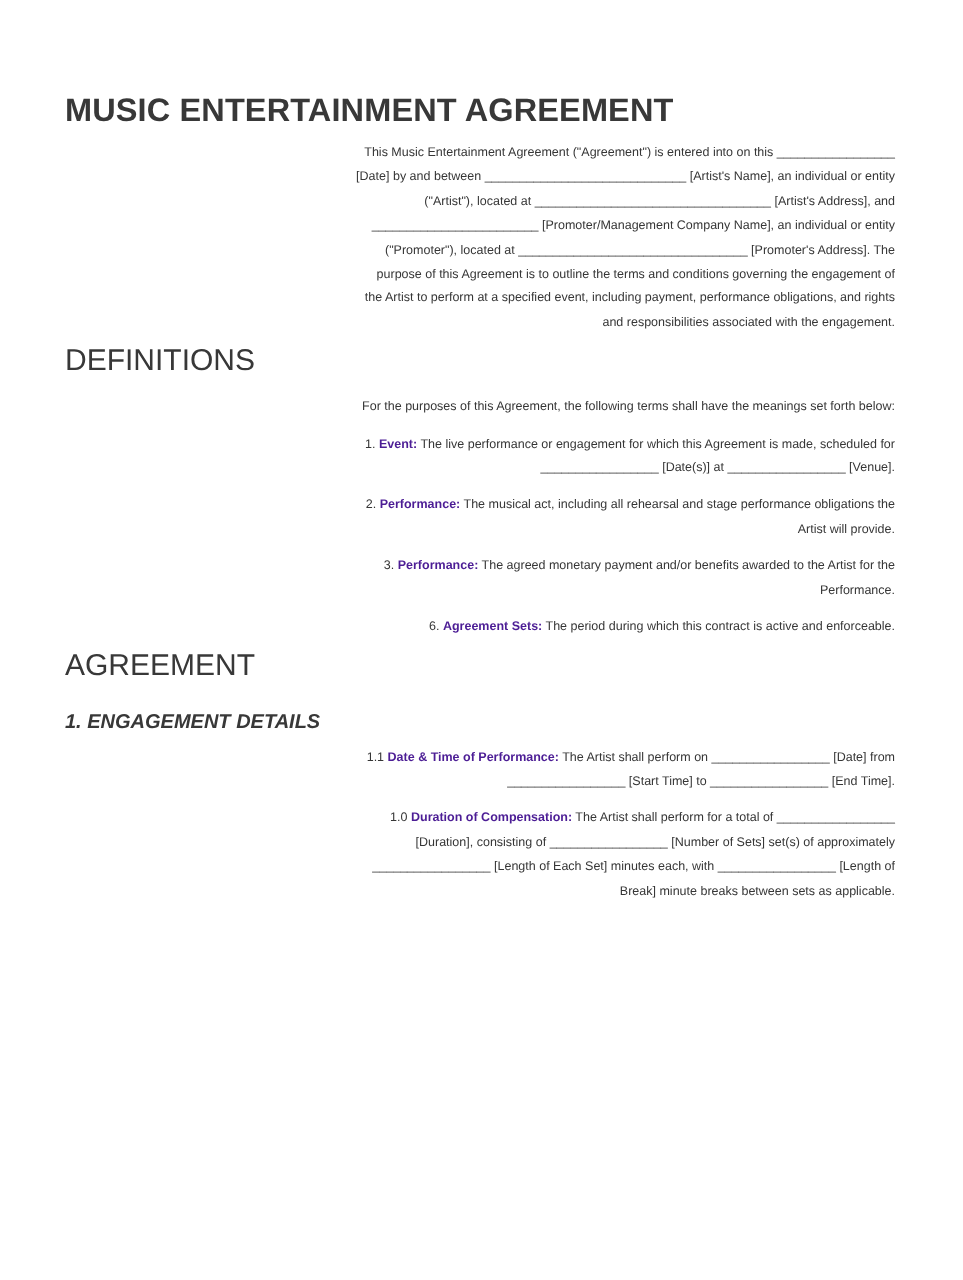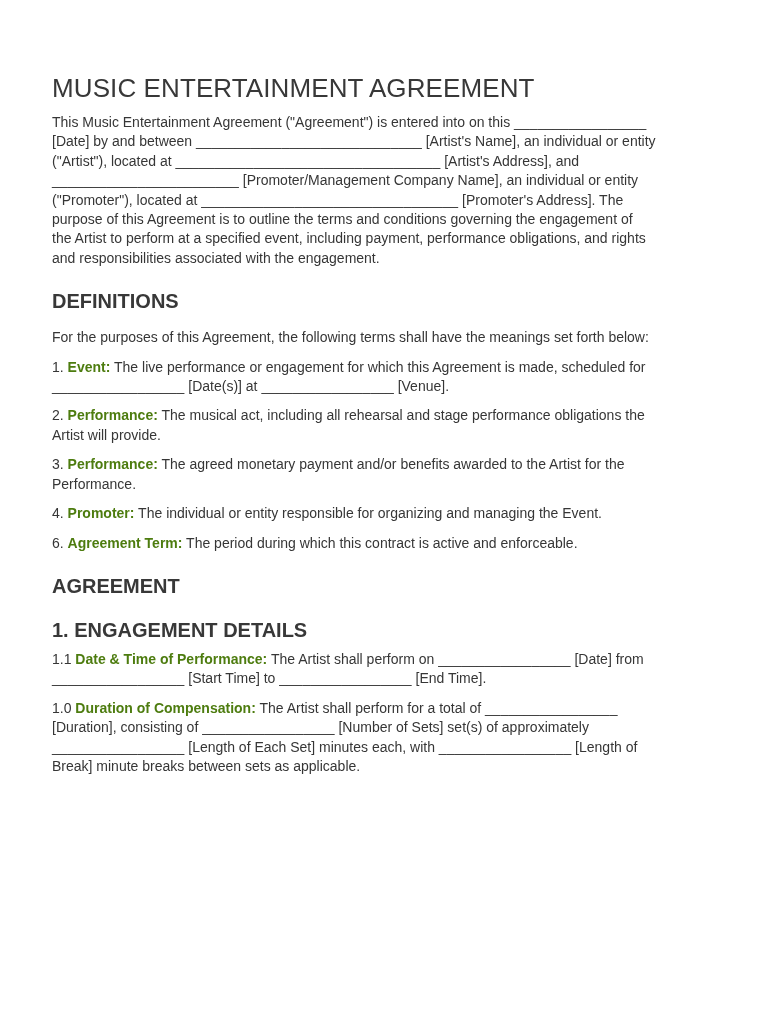--- a/index.html
+++ b/index.html
@@ -9,46 +9,48 @@
     box-sizing: border-box;
     padding: 75px 54px 0 52px;
     font-family: "Liberation Sans", "DejaVu Sans", sans-serif;
     color: #363636;
     overflow: hidden;
   }
   .page { width: 664px; }
   h1 {
     font-size: 26px;
     line-height: 26px;
-    font-weight: normal;
+    font-weight: bold;
     margin: 0 0 12px 0;
     letter-spacing: 0.1px;
     color: #383838;
   }
   h2 {
-    font-size: 20px;
+    font-size: 24px;
     line-height: 22px;
-    font-weight: bold;
-    margin: 22px 0 16px 0;
+    font-weight: normal;
+    margin: 10px 0 16px 0;
     color: #383838;
   }
   h3 {
-    font-size: 20px;
+    font-size: 16px;
     line-height: 19px;
     font-weight: bold;
     margin: 24px 0 4px 0;
     color: #383838;
+    font-style: italic;
   }
   p.para {
-    font-size: 14px;
+    font-size: 10px;
     line-height: 19.4px;
     margin: 10px 0 0 0;
+    text-align: right;
   }
   p.para .t { white-space: pre-wrap; }
-  p.para b { font-weight: bold; color: #4d7c0f; }
+  p.para b { font-weight: bold; color: #4c1d95; }
 </style>
 </head>
 <body>
 
 <main class="page">
 
   <h1>MUSIC ENTERTAINMENT AGREEMENT</h1>
 
   <p class="para"><span class="t">This Music Entertainment Agreement ("Agreement") is entered into on this _________________
 [Date] by and between _____________________________ [Artist's Name], an individual or entity
@@ -65,24 +67,23 @@
 
   <p class="para"><span class="t">1. </span><b>Event:</b><span class="t"> The live performance or engagement for which this Agreement is made, scheduled for
 _________________ [Date(s)] at _________________ [Venue].</span></p>
 
   <p class="para"><span class="t">2. </span><b>Performance:</b><span class="t"> The musical act, including all rehearsal and stage performance obligations the
 Artist will provide.</span></p>
 
   <p class="para"><span class="t">3. </span><b>Performance:</b><span class="t"> The agreed monetary payment and/or benefits awarded to the Artist for the
 Performance.</span></p>
 
-  <p class="para"><span class="t">4. </span><b>Promoter:</b><span class="t"> The individual or entity responsible for organizing and managing the Event.</span></p>
 
 
-  <p class="para"><span class="t">6. </span><b>Agreement Term:</b><span class="t"> The period during which this contract is active and enforceable.</span></p>
+  <p class="para"><span class="t">6. </span><b>Agreement Sets:</b><span class="t"> The period during which this contract is active and enforceable.</span></p>
 
   <h2>AGREEMENT</h2>
 
   <h3>1. ENGAGEMENT DETAILS</h3>
 
   <p class="para"><span class="t">1.1 </span><b>Date &amp; Time of Performance:</b><span class="t"> The Artist shall perform on _________________ [Date] from
 _________________ [Start Time] to _________________ [End Time].</span></p>
 
 
   <p class="para"><span class="t">1.0 </span><b>Duration of Compensation:</b><span class="t"> The Artist shall perform for a total of _________________

